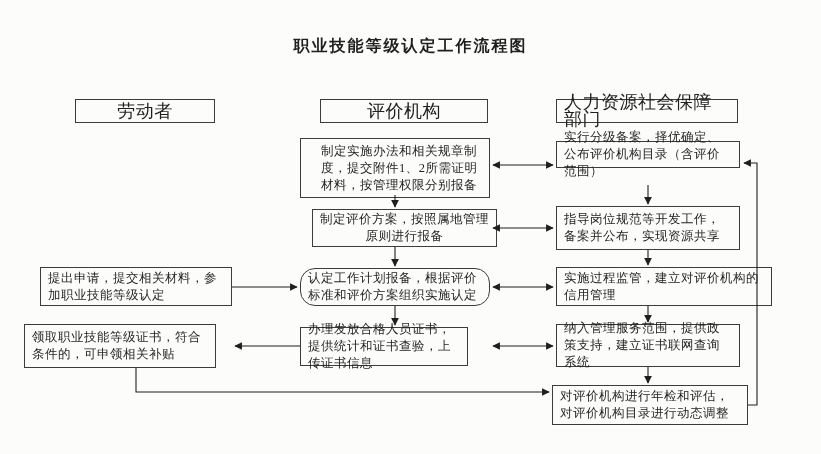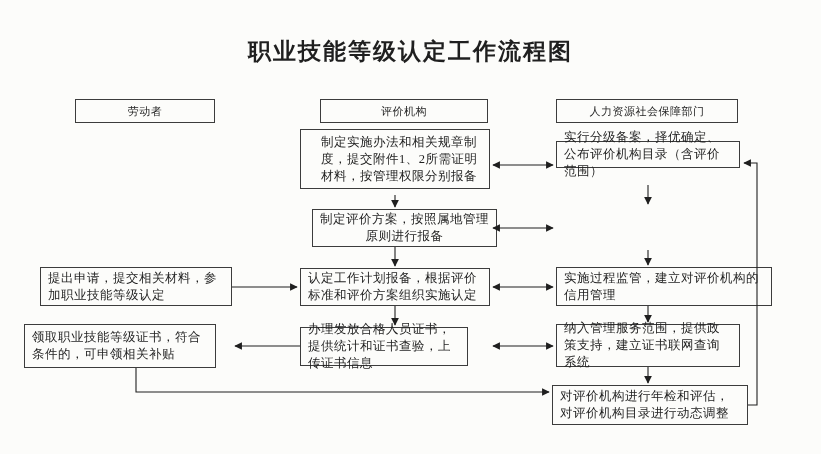--- a/index.html
+++ b/index.html
@@ -8,37 +8,37 @@
     --border:#3c3c3c;
   }
   html,body{margin:0;padding:0;background:#f2f2ef;}
   body{font-family:"Liberation Serif","DejaVu Serif",serif;color:var(--ink);}
   .canvas{
     position:relative;width:821px;height:454px;background:var(--paper);
     margin:0 auto;overflow:hidden;
   }
   .title{
     position:absolute;left:0;top:36px;width:100%;text-align:center;
-    font-size:23px;font-weight:bold;letter-spacing:2px;margin:0;
+    font-size:16px;font-weight:bold;letter-spacing:2px;margin:0;
   }
   .box{
     position:absolute;border:1px solid var(--border);background:transparent;
     font-size:12.5px;line-height:17px;letter-spacing:0.5px;
     display:flex;align-items:center;box-sizing:border-box;
     padding:2px 7px;text-align:left;
   }
-  .hdr{justify-content:center;text-align:left;font-size:11px;}
+  .hdr{justify-content:center;text-align:left;font-size:18px;}
   
   .b-hdr-worker{left:75px;top:99px;width:140px;height:24px;}
   .b-hdr-agency{left:320px;top:99px;width:168px;height:24px;}
   .b-hdr-hr{left:556px;top:99px;width:182px;height:24px;}
   
-  .b-m1{left:300px;top:129px;width:190px;height:60px;padding-left:20px;}
+  .b-m1{left:300px;top:138px;width:190px;height:60px;padding-left:20px;}
   .b-m2{left:312px;top:209px;width:185px;height:38px;justify-content:center;text-align:center;}
-  .b-m3{left:300px;top:268px;width:190px;height:38px;}
+  .b-m3{left:300px;top:268px;width:190px;height:38px;border-radius:15px;}
   .b-m4{left:300px;top:327px;width:168px;height:39px;}
   
   .b-r1{left:556px;top:141px;width:184px;height:27px;}
   .b-r2{left:556px;top:206px;width:184px;height:44px;}
   .b-r3{left:556px;top:267px;width:216px;height:39px;}
   .b-r4{left:556px;top:324px;width:184px;height:43px;}
   .b-r5{left:552px;top:385px;width:196px;height:40px;}
   
   .b-l1{left:40px;top:267px;width:192px;height:39px;}
   .b-l2{left:24px;top:324px;width:192px;height:44px;}
@@ -55,20 +55,21 @@
   <div class="box hdr b-hdr-worker">劳动者</div>
   <div class="box hdr b-hdr-agency">评价机构</div>
   <div class="box hdr b-hdr-hr">人力资源社会保障部门</div>
 
   <div class="box b-m1">制定实施办法和相关规章制度，提交附件1、2所需证明材料，按管理权限分别报备</div>
   <div class="box b-m2">制定评价方案，按照属地管理原则进行报备</div>
   <div class="box b-m3">认定工作计划报备，根据评价标准和评价方案组织实施认定</div>
   <div class="box b-m4">办理发放合格人员证书，提供统计和证书查验，上传证书信息</div>
 
   <div class="box b-r1">实行分级备案，择优确定、公布评价机构目录（含评价范围）</div>
+  <div class="box b-r2">指导岗位规范等开发工作，备案并公布，实现资源共享</div>
   <div class="box b-r3">实施过程监管，建立对评价机构的信用管理</div>
   <div class="box b-r4">纳入管理服务范围，提供政策支持，建立证书联网查询系统</div>
   <div class="box b-r5">对评价机构进行年检和评估，对评价机构目录进行动态调整</div>
 
   <div class="box b-l1">提出申请，提交相关材料，参加职业技能等级认定</div>
   <div class="box b-l2">领取职业技能等级证书，符合条件的，可申领相关补贴</div>
 
   <svg class="arrows" viewBox="0 0 821 454" xmlns="http://www.w3.org/2000/svg">
     <defs>
       <marker id="arrowhead" viewBox="0 0 10 10" refX="9" refY="5" markerWidth="7" markerHeight="7" orient="auto-start-reverse">

